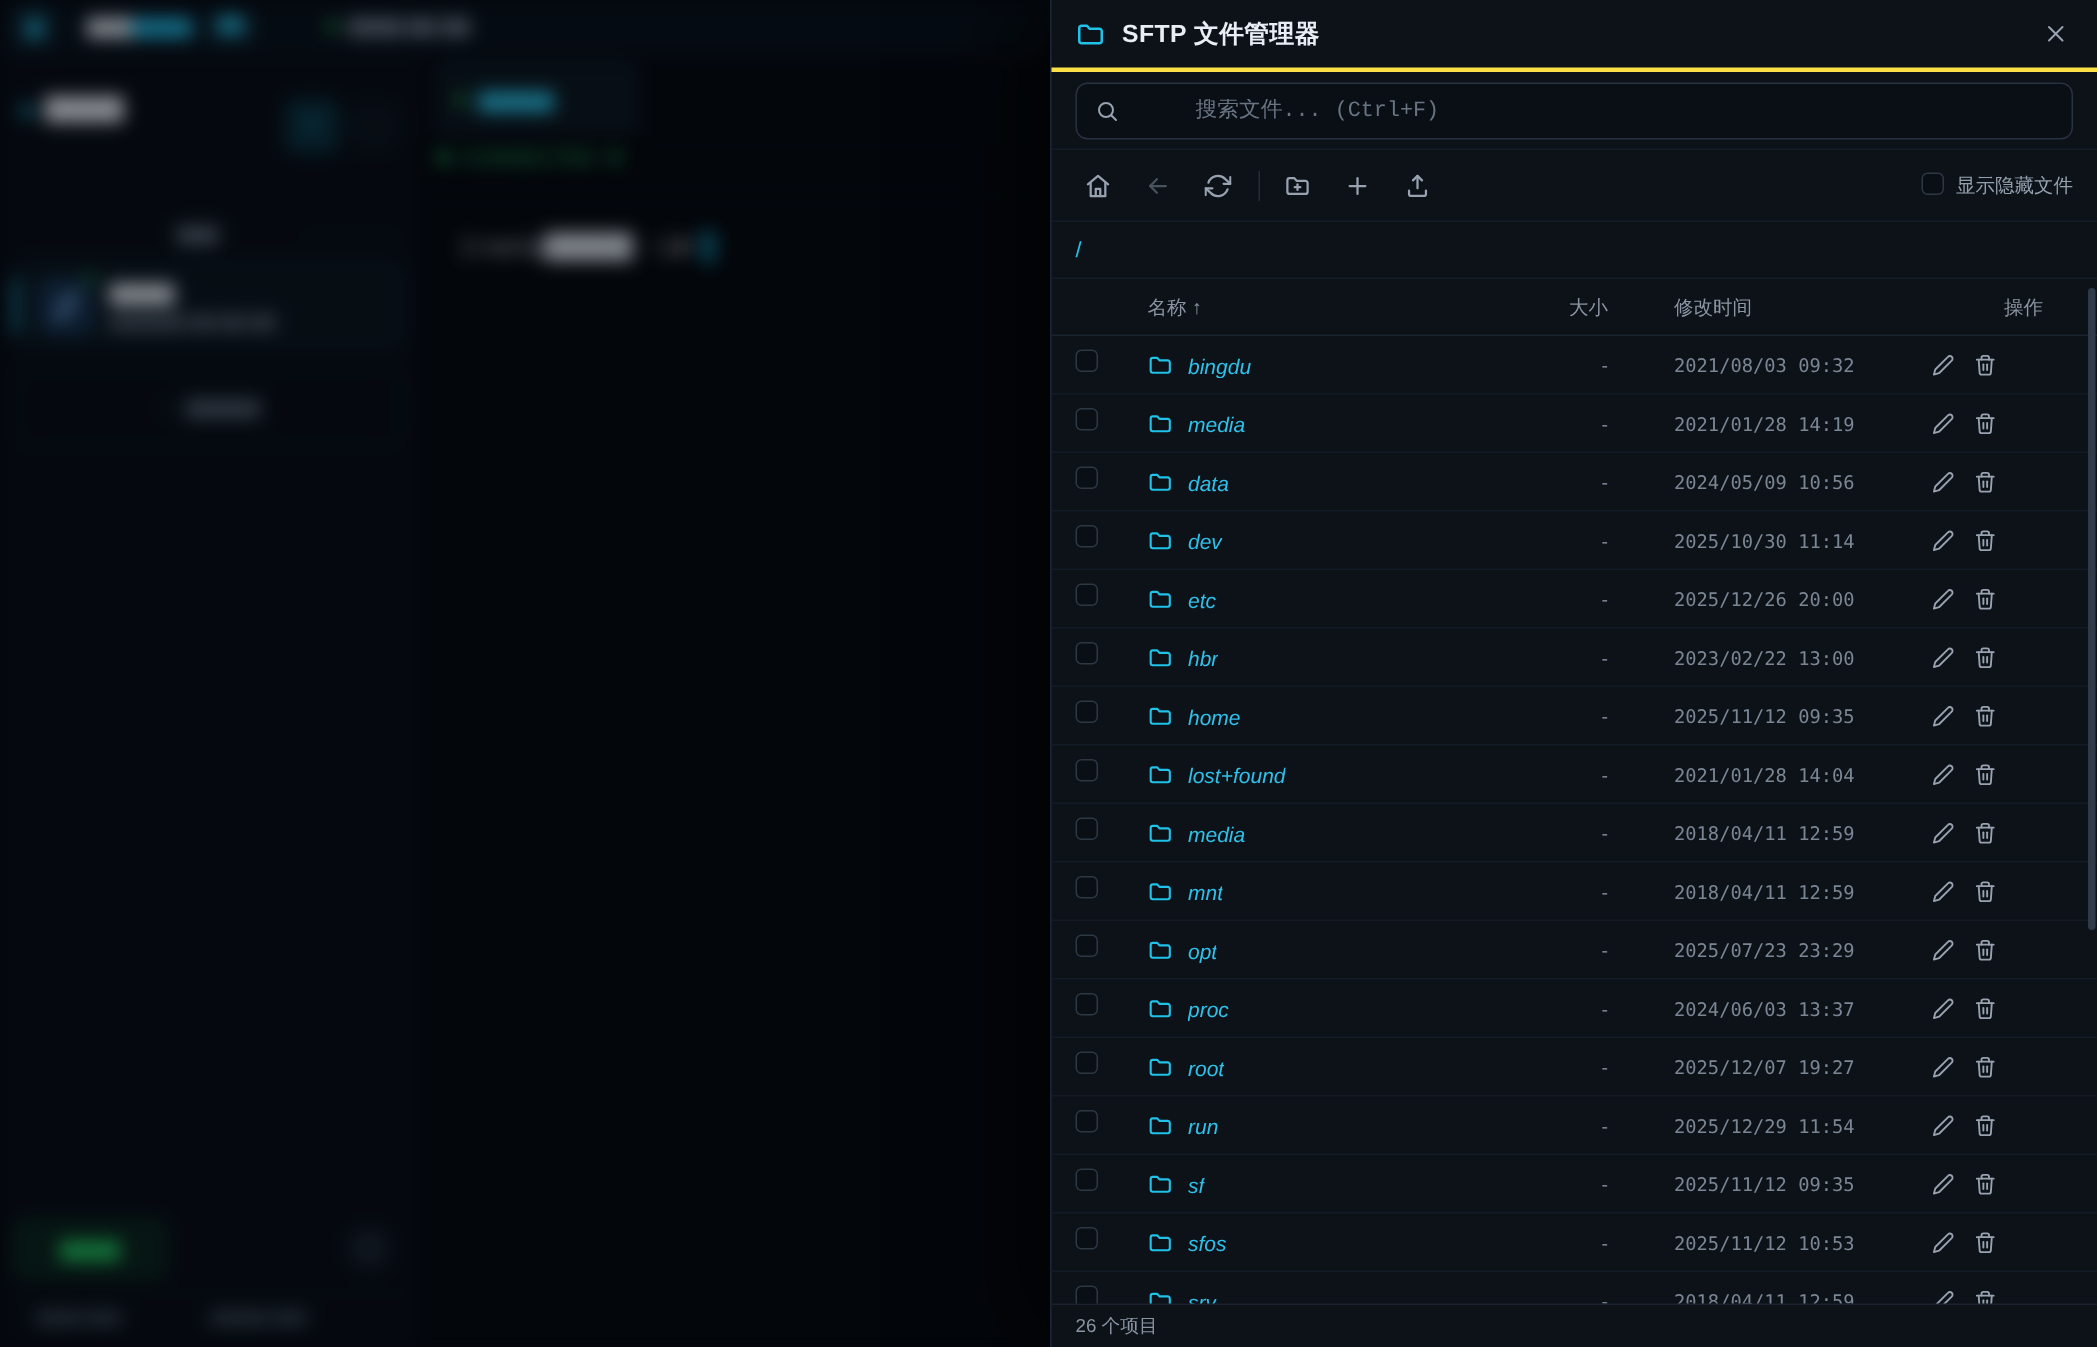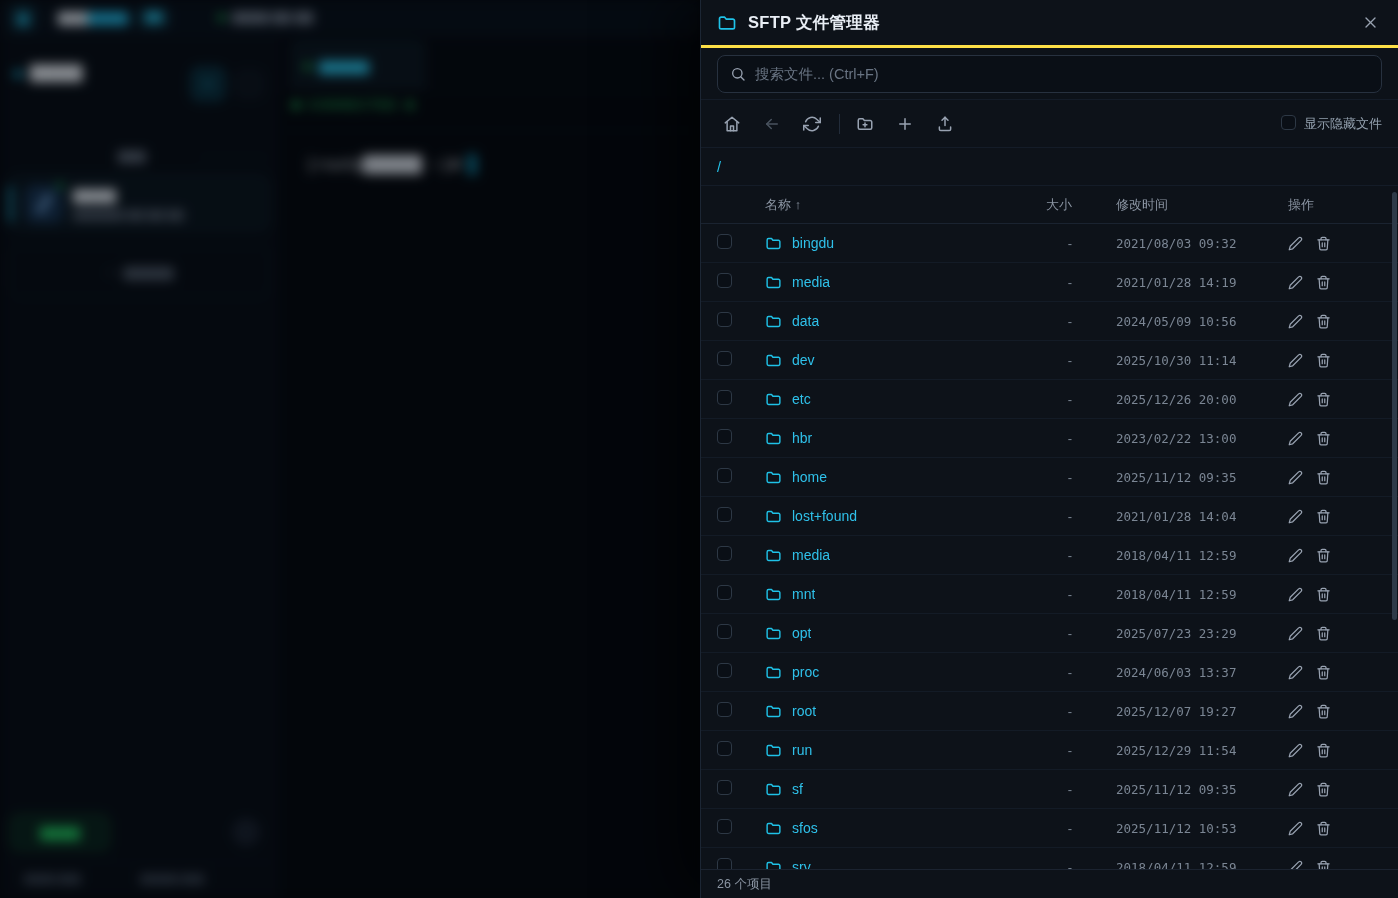--- a/index.html
+++ b/index.html
@@ -83,45 +83,45 @@
   .icon svg { display:block; }
   .icon-folder-title { color:#1fc2e8; }
   .p-close { margin-left:auto; background:none; border:none; color:#9aa4b2; cursor:pointer;
     width:24px; height:24px; display:flex; align-items:center; justify-content:center; }
 
   .p-search { flex:0 0 52px; display:flex; align-items:center; padding:0 16px;
     border-bottom:1px solid #141c28; }
   .search-box { display:flex; align-items:center; gap:9px; width:100%; height:38px;
     background:#0a0f16; border:1px solid #27313f; border-radius:8px; padding:0 12px; }
   .search-box input { flex:1; background:transparent; border:none; outline:none;
-    color:#cbd4de; font-size:14.5px; font-family:Liberation Sans, sans-serif; }
+    color:#cbd4de; font-size:14.5px; font-family:Liberation Mono, monospace;margin-left:42px; }
   .search-box input::placeholder { color:#697483; }
 
   .p-toolbar { flex:0 0 48px; display:flex; align-items:center; padding:0 16px;
     border-bottom:1px solid #141c28; }
   .tool-btn { width:30px; height:30px; border:none; background:transparent; border-radius:6px;
     color:#97a1b0; display:flex; align-items:center; justify-content:center; cursor:pointer; margin-right:10px; }
   .tool-btn.disabled { color:#49535f; }
   .tool-sep { width:1px; height:20px; background:#222c3a; margin:0 10px 0 2px; }
   .show-hidden { margin-left:auto; display:flex; align-items:flex-start; gap:8px; color:#93a0ae; font-size:13px; }
   .cb { appearance:none; -webkit-appearance:none; width:15px; height:15px; border-radius:4px;
     border:1px solid #2d3845; background:#0a0f16; cursor:pointer; }
 
   .p-breadcrumb { flex:0 0 38px; display:flex; align-items:center; padding:0 16px;
     border-bottom:1px solid #141c28; color:#25c3ea; font-size:14.5px; }
 
   .tgrid { display:grid; grid-template-columns:48px 1fr 70px 210px 100px; align-items:center; padding:0 16px; }
   .p-thead { flex:0 0 38px; border-bottom:1px solid #1a2330; color:#8b95a3; font-size:13px; }
   .th-size { text-align:right; }
   .th-date { padding-left:44px; }
-  .th-actions { padding-left:6px; }
+  .th-actions { padding-left:6px;margin-left:48px; }
 
   .p-rows { flex:1 1 auto; overflow:hidden; position:relative; }
   .row { height:39px; border-bottom:1px solid #131b26; cursor:pointer; }
-  .cell-name { display:flex; align-items:center; gap:10px; min-width:0; }
+  .cell-name { display:flex; align-items:flex-end; gap:10px; min-width:0;font-style:italic; }
   .name-link { color:#2fc1ea; font-size:14px; white-space:nowrap; overflow:hidden; text-overflow:ellipsis; }
   .folder-ic { color:#1fc2e8; flex:0 0 auto; }
   .cell-size { text-align:right; color:#7b8694; font-size:13px; }
   .cell-date { padding-left:44px; color:#7b8694; font-size:12.5px; font-family:"DejaVu Sans Mono",monospace; }
   .cell-actions { display:flex; gap:13px; padding-left:6px; }
   .act-btn { background:none; border:none; padding:0; color:#9aa4b2; cursor:pointer;
     display:flex; align-items:center; }
 
   .p-footer { flex:0 0 29px; display:flex; align-items:center; padding:0 16px;
     border-top:1px solid #1b2330; color:#8a94a2; font-size:12.5px; }

